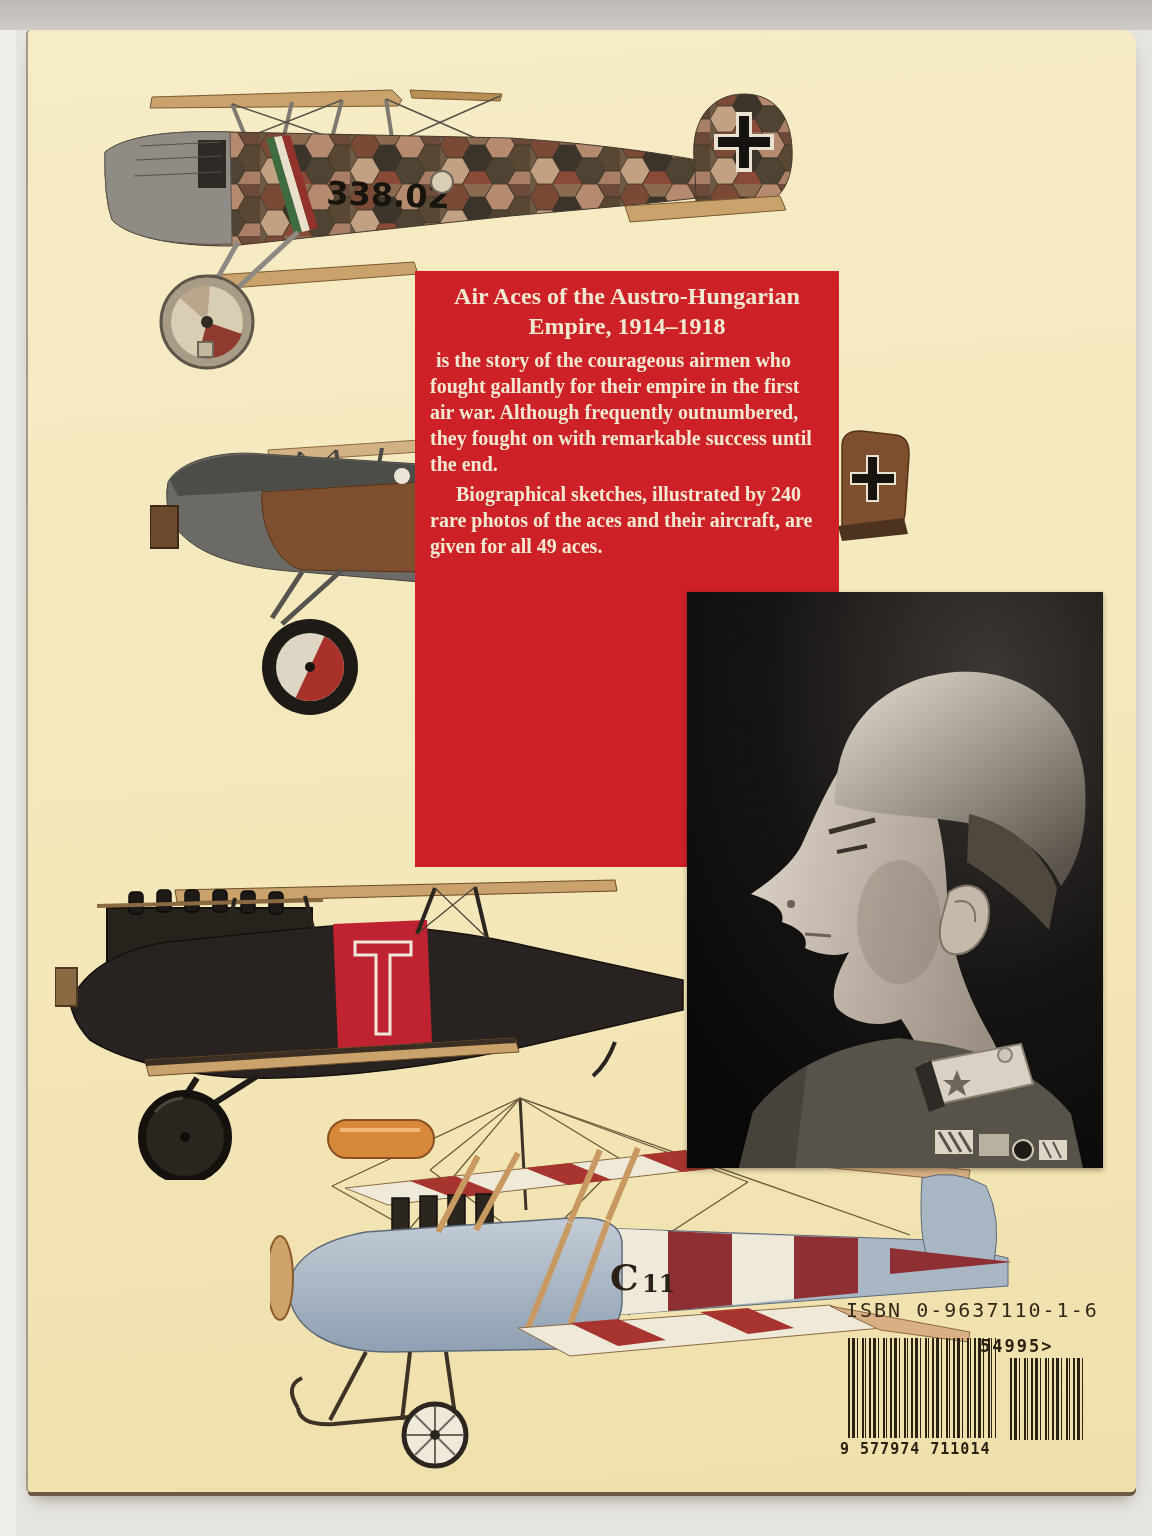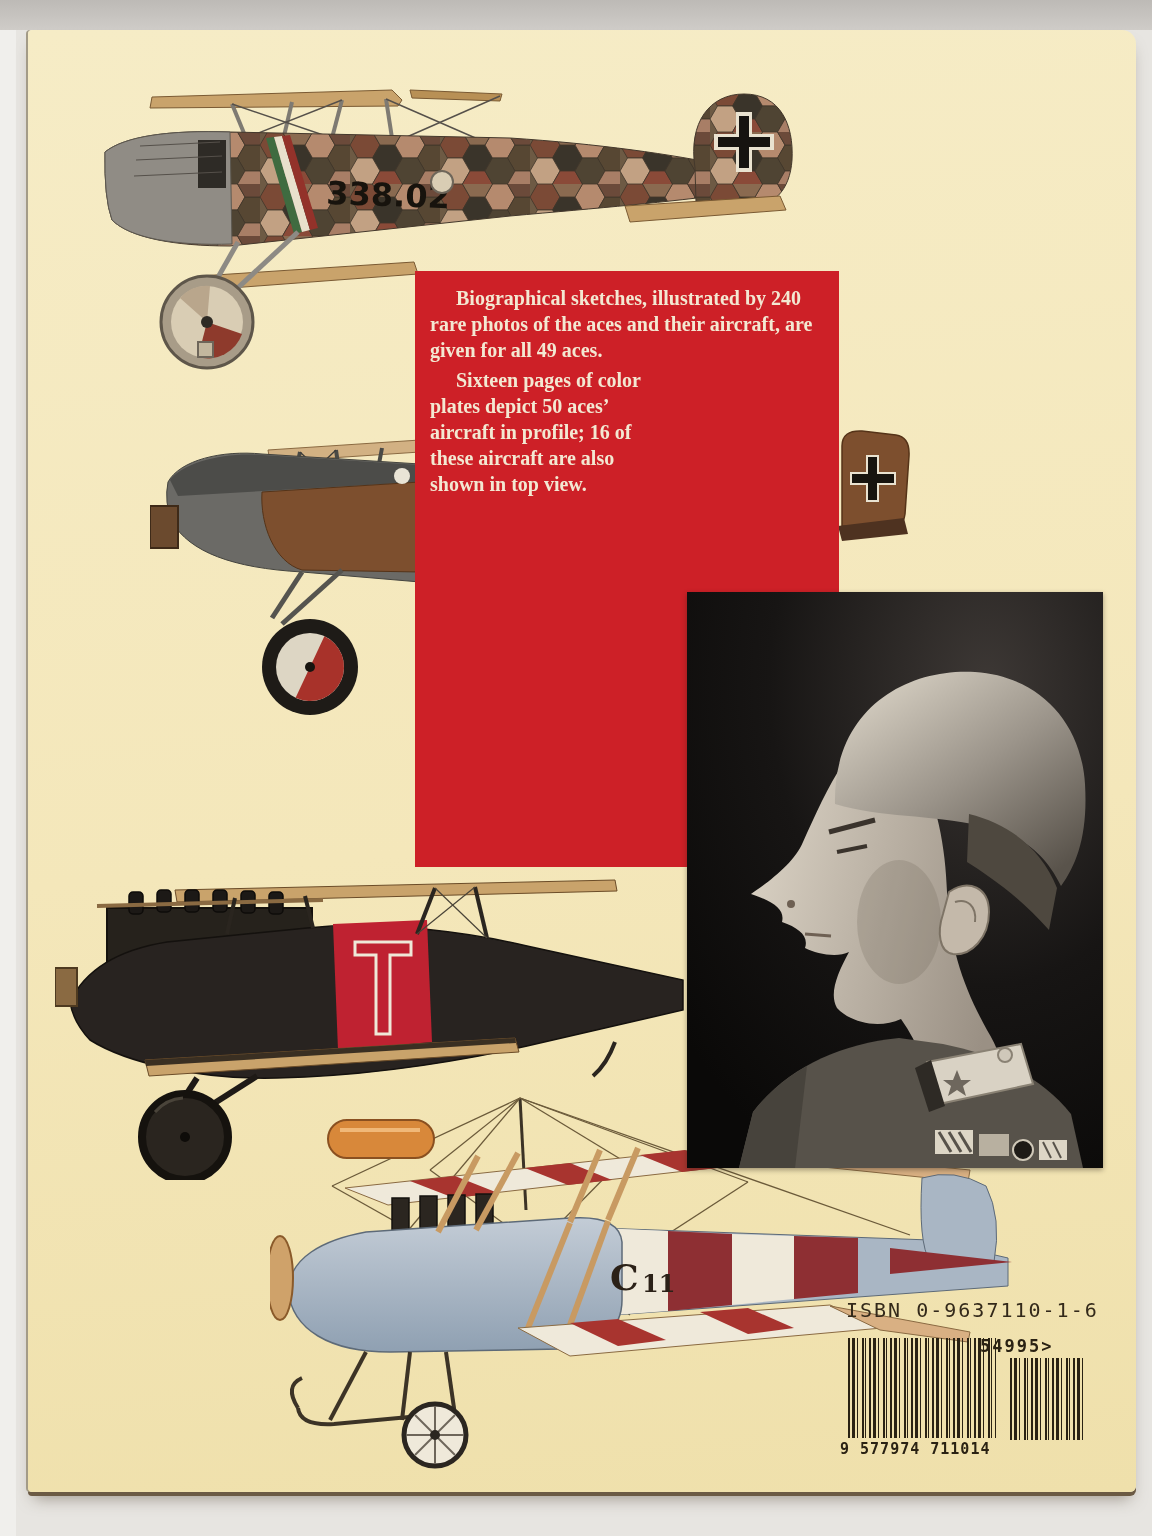--- a/index.html
+++ b/index.html
@@ -168,23 +168,25 @@
       <g>
         <rect x="12" y="44" width="46" height="13" fill="#e9e2d0"></rect>
         <rect x="28" y="27" width="13" height="47" fill="#e9e2d0"></rect>
         <rect x="14" y="46" width="42" height="9" fill="#17140f"></rect>
         <rect x="30" y="29" width="9" height="43" fill="#17140f"></rect>
       </g>
       <path d="M0,98 L66,90 L70,106 L4,113 Z" fill="#4e3220"></path>
     </svg>
 
     <div class="blurb">
+      <div class="blurb-title">Air Aces of the Austro-Hungarian</div>
+      <div class="blurb-title">Empire, 1914–1918</div>
+      <p class="lead">is the story of the courageous airmen who fought gallantly for their empire in the first air war. Although frequently outnumbered, they fought on with remarkable success until the end.</p>
       <p class="ind">Biographical sketches, illustrated by 240 rare photos of the aces and their aircraft,  are given for all 49 aces.</p>
       <div class="photo-spacer"></div>
-      <p class="ind">Sixteen pages of color plates depict 50 aces’ aircraft in profile; 16 of these aircraft are also shown in top view.</p>
     </div>
 
     <svg class="abs" style="left:27px;top:820px;" width="630" height="330" viewBox="0 0 630 330">
       <path d="M120,40 L560,30 L562,41 L122,52 Z" fill="#c9a36b" stroke="#6b4c28" stroke-width="1"></path>
 
       <g>
         <rect x="52" y="58" width="205" height="58" fill="#26221c" stroke="#14110d" stroke-width="2"></rect>
         <g fill="#1c1916" stroke="#0e0c0a" stroke-width="1.5">
           <rect x="74" y="42" width="14" height="22" rx="4"></rect>
             <rect x="102" y="40" width="14" height="22" rx="4"></rect>

